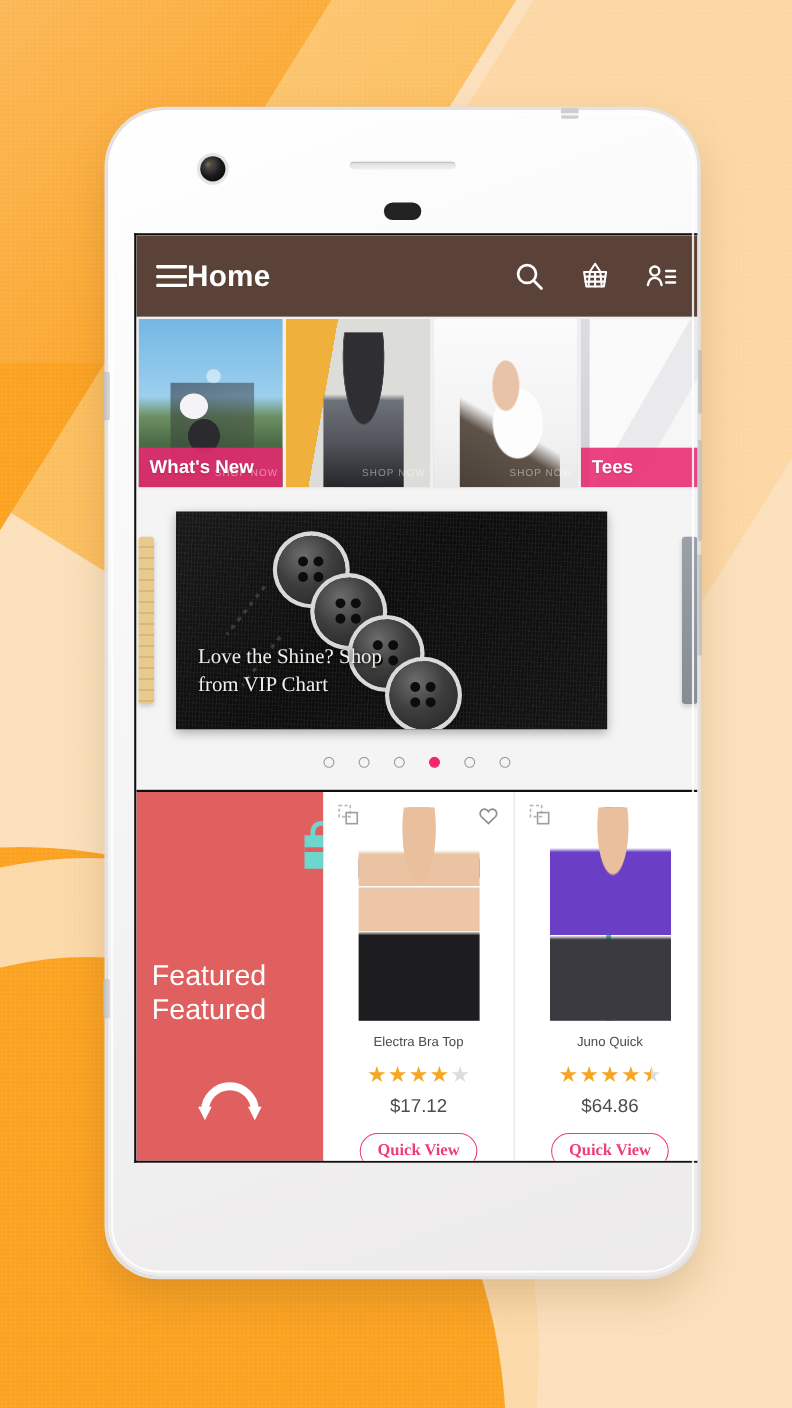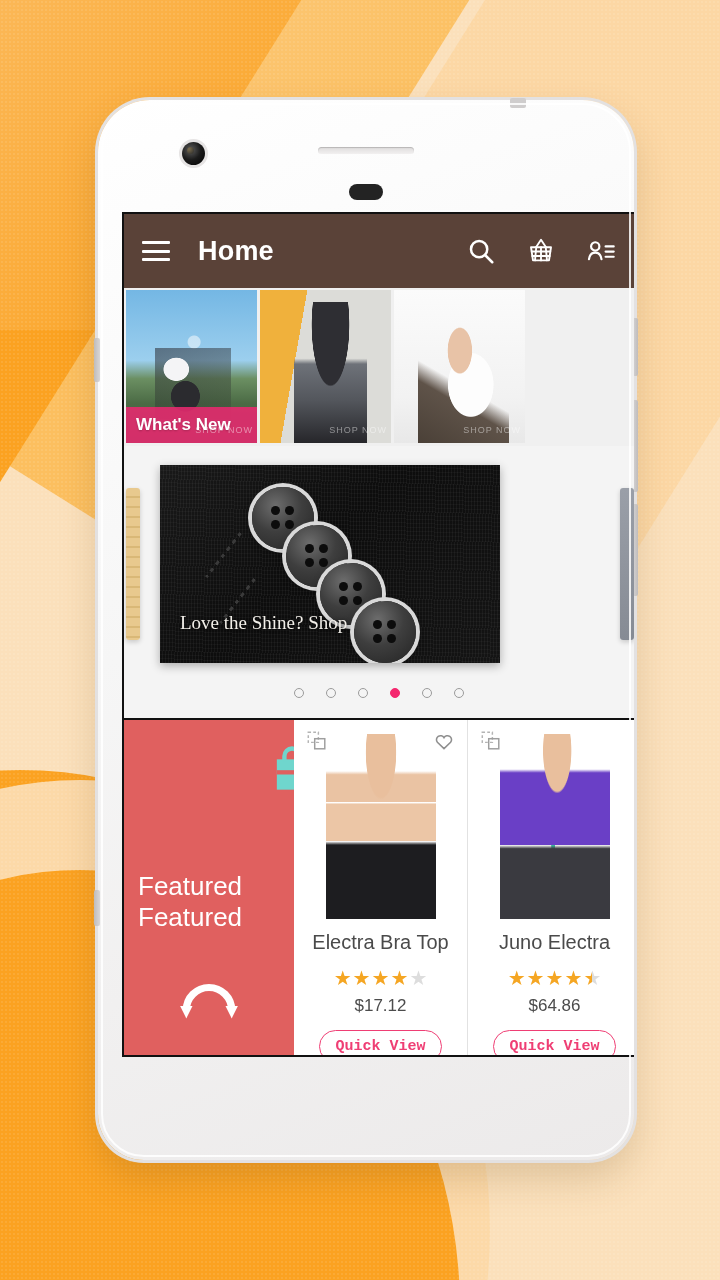--- a/index.html
+++ b/index.html
@@ -149,21 +149,20 @@
     height: 74px;
     background: #5a4238;
     display: flex; align-items: center;
     padding: 0 18px;
     color: #fff;
   }
   .hamburger { width: 28px; height: 20px; display:flex; flex-direction:column;
                justify-content: space-between; cursor:pointer; }
   .hamburger span { display:block; height: 3px; background:#fff; border-radius:1px; }
   .appbar-title {
-    margin-left: 28px;
     font-size: 27px; font-weight: 600; letter-spacing: .2px;
   }
   .appbar-actions { margin-left:auto; display:flex; align-items:center; gap: 30px; }
   .ic { width: 30px; height: 30px; display:block; }
 
   
   .cats {
     display: flex;
     background: #f0f0f0;
     padding: 2px 0 3px 2px;
@@ -250,21 +249,21 @@
     box-shadow: 0 2px 5px rgba(0,0,0,.18);
   }
   .side-left {
     background: repeating-linear-gradient(180deg,#e8c98e 0 8px,#d9b877 8px 10px);
   }
   .side-right {
     margin-left: auto;
     background: linear-gradient(180deg,#9a9fa8,#868b94);
   }
   .slide-main {
-    width: 340px; height: 198px; flex:0 0 auto;
+    width: 392px; height: 198px; flex:0 0 auto;
     margin-left: 20px;
     position: relative;
     overflow: hidden;
     background: #15803d;
     box-shadow: 0 3px 9px rgba(0,0,0,.3);
   }
   .denim {
     position:absolute; inset:0;
     background:
       repeating-linear-gradient(92deg, rgba(255,255,255,.045) 0 1px, transparent 1px 3px),
@@ -361,37 +360,37 @@
   .model-jacket {
     position:absolute; inset:0;
     background:
       radial-gradient(ellipse at 52% 9%, #e9bf9d 0 17%, transparent 18%),
       radial-gradient(ellipse at 52% 6%, #b08a5f 0 12%, transparent 13%),
       linear-gradient(180deg, transparent 19%, #6a3fc6 21% 60%, transparent 60%),
       linear-gradient(180deg, transparent 60%, #3a3a40 62% 100%),
       linear-gradient(90deg, transparent 46%, #38c6a8 47% 50%, transparent 50%);
   }
   .prod-name {
-    margin-top: 12px; font-size: 20px; color:#4a4a4a; font-weight: 500;
+    margin-top: 12px; font-size: 12px; color:#4a4a4a; font-weight: 500;
     white-space: nowrap;
   }
   .stars { margin-top: 14px; display:flex; gap: 1px; font-size: 20px; line-height:1; }
   .star { color: #f5a623; }
   .star.empty { color: #dddddd; }
   .star.half {
     background: linear-gradient(90deg,#f5a623 50%, #dddddd 50%);
     -webkit-background-clip: text; background-clip: text; color: transparent;
   }
   .price { margin-top: 8px; font-size: 17px; color: #4c4c4c; }
   .qv {
     margin-top: 14px;
     border: 1.6px solid #ef3e74; color:#ef3e74; background:#fff;
     border-radius: 20px; padding: 7px 15px;
     font-size: 15px; font-weight: 600; cursor: pointer;
-    font-family: Liberation Mono, monospace;
+    font-family: Liberation Serif, serif;
     white-space: nowrap;
   }
 </style>
 </head>
 <body>
 
 <div id="bg">
   <div class="bg-diag wedge-c"></div>
   <div class="bg-diag wedge-b"></div>
   <div class="bg-diag wedge-a"></div>
@@ -462,20 +461,26 @@
         <div class="shopnow">SHOP NOW</div>
       </div>
       <div class="cat">
         <div class="photo ph-men"></div>
         <div class="shopnow">SHOP NOW</div>
       </div>
       <div class="cat">
         <div class="photo ph-promo"></div>
         <div class="shopnow">SHOP NOW</div>
       </div>
+      <div class="cat">
+        <div class="photo ph-tees"></div>
+        <div class="label-bar">
+          <span class="label">Tees</span>
+        </div>
+      </div>
     </div>
 
     <div class="carousel-wrap">
       <div class="carousel-row">
         <div class="side-slide side-left"></div>
         <div class="slide-main">
           <div class="denim"></div>
           <div class="stitch" style="left:62px;top:62px;"></div>
           <div class="stitch" style="left:76px;top:108px;"></div>
           <div class="btn-disc" style="left:92px;top:22px;">
@@ -489,20 +494,21 @@
           <div class="btn-disc" style="left:160px;top:98px;">
               <i class="h2"></i>
               <i class="h3"></i>
             </div>
           <div class="btn-disc" style="left:194px;top:136px;">
               <i class="h2"></i>
               <i class="h3"></i>
             </div>
           <div class="slide-caption">
             <div>Love the Shine? Shop</div>
+            <div>from VIP Chart</div>
           </div>
         </div>
         <div class="side-slide side-right"></div>
       </div>
       <div class="dots">
         <span class="dot"></span>
         <span class="dot"></span>
         <span class="dot"></span>
         <span class="dot active"></span>
         <span class="dot"></span>
@@ -567,21 +573,21 @@
             <span>
               <svg width="22" height="22" viewBox="0 0 24 24" fill="none">
                 <rect x="2.5" y="2.5" width="11" height="11" stroke="#b4b4b4" stroke-width="1.6" stroke-dasharray="3 2.4"></rect>
                 <rect x="9.5" y="9.5" width="11" height="11" stroke="#9e9e9e" stroke-width="1.6"></rect>
               </svg>
             </span>
           </div>
           <div class="prod-img">
             <div class="model-jacket"></div>
           </div>
-          <div class="prod-name">Juno Electra</div>
+          <div class="prod-name">Juno Quick</div>
           <div class="stars">
             <span class="star">★</span>
             <span class="star">★</span>
             <span class="star">★</span>
             <span class="star">★</span>
             <span class="star half">★</span>
           </div>
           <div class="price">$64.86</div>
           <button class="qv">Quick View</button>
         </div>

